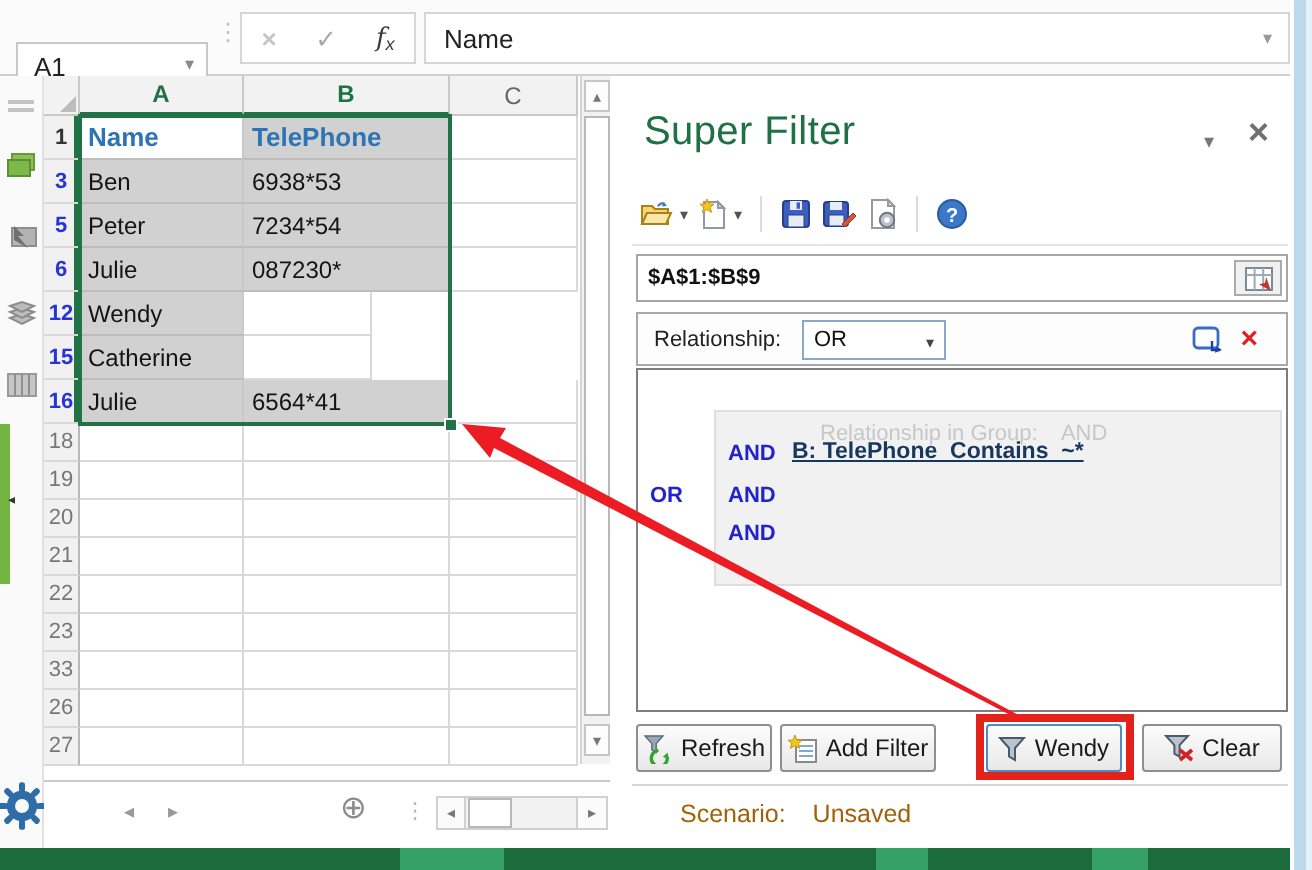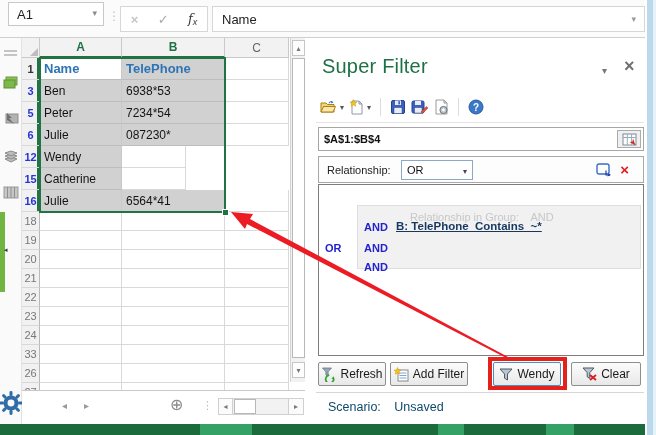--- a/index.html
+++ b/index.html
@@ -2,21 +2,21 @@
 <html><head>
 <meta charset="utf-8">
 <style>
 *{margin:0;padding:0;box-sizing:border-box}
 html,body{width:656px;height:435px}
 body{position:relative;font-family:"Liberation Sans",sans-serif;background:#fff;overflow:hidden;font-size:12px;color:#222}
 .abs{position:absolute}
 
 
 .topbar{left:0;top:0;width:656px;height:38px;background:#FBFBFB;border-bottom:1px solid #CFCFCF}
-.namebox{position:absolute;left:8px;top:2px;width:96px;height:24px;background:#fff;border:1px solid #C8C8C8;display:flex;align-items:center;padding-left:8px;font-size:13px;color:#222}
+.namebox{position:absolute;left:8px;top:21px;width:96px;height:24px;background:#fff;border:1px solid #C8C8C8;display:flex;align-items:center;padding-left:8px;font-size:13px;color:#222}
 .nb-arrow{position:absolute;right:6px;top:5px;font-size:9px;color:#8a8a8a}
 .fdots{position:absolute;left:108px;top:9px;color:#C2C2C2;font-size:12px}
 .fxgroup{position:absolute;left:120px;top:6px;width:88px;height:26px;background:#fff;border:1px solid #D6D6D6;display:flex;align-items:center;justify-content:space-around}
 .fxbtn{font-size:13px;line-height:1}
 .fx-cancel{color:#C6C6C6;font-weight:bold}
 .fx-enter{color:#A8A8A8}
 .fx-fx{color:#3A3A3A;font-size:13px}
 .fx-fx i{font-family:"DejaVu Serif",serif;font-style:italic}
 .fx-fx .sub{font-size:9px;vertical-align:-2px;font-style:italic}
 .fvalue{position:absolute;left:212px;top:6px;width:433px;height:26px;background:#fff;border:1px solid #D6D6D6;display:flex;align-items:center;padding-left:9px;font-size:13px;color:#222}
@@ -79,37 +79,37 @@
 .p-hr{position:absolute;left:4px;top:84px;width:328px;height:1px;background:#E4E4E4}
 .rangebox{position:absolute;left:6px;top:89px;width:326px;height:24px;background:#fff;border:1px solid #A6A6A6;display:flex;align-items:center;padding-left:5px;font-size:11px;font-weight:bold;color:#111}
 .rangebtn{position:absolute;right:2px;top:2px;width:24px;height:18px;background:#F0F0F0;border:1px solid #ABABAB;display:flex;align-items:center;justify-content:center}
 .relbar{position:absolute;left:6px;top:118px;width:326px;height:27px;border:1px solid #A8A8A8;background:#FDFDFD}
 .rel-label{position:absolute;left:8px;top:7px;font-size:11px;color:#222}
 .reldrop{position:absolute;left:82px;top:3px;width:72px;height:20px;background:#fff;border:1px solid #8AA8C8;font-size:11px;color:#111;display:flex;align-items:center;padding-left:5px}
 .reldrop .dd{position:absolute;right:5px;top:6px;font-size:8px;color:#445}
 .rel-icons{position:absolute;right:14px;top:5px;display:flex;gap:8px;align-items:center}
 .delx{color:#E02020;font-weight:bold;font-size:15px;line-height:1}
 .critbox{position:absolute;left:6px;top:146px;width:326px;height:172px;border:1px solid #7E7E7E;background:#fff}
-.groupbox{position:absolute;left:38px;top:20px;width:284px;height:64px;background:#F1F1F1;border:1px solid #DEDEDE}
+.groupbox{position:absolute;left:38px;top:20px;width:284px;height:88px;background:#F1F1F1;border:1px solid #DEDEDE}
 .grouplabel{position:absolute;left:52px;top:5px;font-size:11px;color:#C7C7C7;white-space:pre}
 .andor{font-size:11px;font-weight:bold;color:#2323CC}
 .l-and1{position:absolute;left:45px;top:36px}
 .l-or{position:absolute;left:6px;top:57px}
 .l-and2{position:absolute;left:45px;top:57px}
 .l-and3{position:absolute;left:45px;top:76px}
 .crit{position:absolute;left:77px;top:35px;font-size:11.5px;font-weight:bold;color:#17375E;text-decoration:underline;white-space:pre}
 .btnrow{position:absolute;left:0;top:324px;width:336px;height:26px}
 .pbtn{position:absolute;height:24px;background:linear-gradient(#FCFCFC,#E8E8E8);border:1px solid #8E8E8E;border-radius:2px;display:flex;align-items:center;justify-content:center;gap:4px;font-size:12px;color:#1A1A1A}
 .b-refresh{left:6px;width:68px}
 .b-add{left:78px;width:78px}
 .b-filter{left:181px;width:68px;border-color:#4E8CC2}
 .b-clear{left:259px;width:70px}
 .redbox{position:absolute;left:176px;top:-5px;width:79px;height:33px;border:4px solid #E3221C;z-index:5}
 .p-hr2{position:absolute;left:4px;top:354px;width:328px;height:1px;background:#D6D6D6}
-.scenario{position:absolute;left:16px;top:362px;font-size:12.5px;color:#0c4a6e}
+.scenario{position:absolute;left:28px;top:362px;font-size:12.5px;color:#a16207}
 .scenario .val{margin-left:10px}
 
 
 .edge{left:645px;top:0;width:11px;height:435px;background:linear-gradient(to right,#FFFFFF 0,#FFFFFF 2px,#BCD9EC 2px,#BCD9EC 8px,#E6F2FA 8px);z-index:45}
 .greenbar{left:0;top:424px;width:656px;height:11px;background:#1C6B3C;z-index:40}
 .gb-block{position:absolute;top:0;height:11px;background:#35A164}
 
 
 .arrow-svg{left:0;top:0;z-index:60;pointer-events:none}
 svg{display:block}
@@ -265,26 +265,20 @@
         <div class="cell cb empty"></div>
         <div class="cell cc empty"></div>
       </div>
       <div class="srow erow">
         <div class="rh rhgray">23</div>
         <div class="cell ca empty"></div>
         <div class="cell cb empty"></div>
         <div class="cell cc empty"></div>
       </div>
       <div class="srow erow">
-        <div class="rh rhgray">24</div>
-        <div class="cell ca empty"></div>
-        <div class="cell cb empty"></div>
-        <div class="cell cc empty"></div>
-      </div>
-      <div class="srow erow">
         <div class="rh rhgray">33</div>
         <div class="cell ca empty"></div>
         <div class="cell cb empty"></div>
         <div class="cell cc empty"></div>
       </div>
       <div class="srow erow">
         <div class="rh rhgray">26</div>
         <div class="cell ca empty"></div>
         <div class="cell cb empty"></div>
         <div class="cell cc empty"></div>
@@ -368,21 +362,21 @@
     <span class="tb-btn">
       <svg width="16" height="16">
           <circle cx="8" cy="8" r="7" fill="#3C78C8" stroke="#2A5AA0"></circle>
           <text x="8" y="12" text-anchor="middle" font-size="10" font-weight="bold" fill="#fff">?</text>
         </svg>
     </span>
   </div>
   <div class="p-hr"></div>
 
   <div class="rangebox">
-    <span>$A$1:$B$4</span>
+    <span>$A$1:$B$9</span>
     <span class="rangebtn">
       <svg width="15" height="13">
           <rect x="1" y="1" width="13" height="11" fill="#fff" stroke="#7A8A9A"></rect>
           <path d="M1 4.5 H14 M5.3 1 V12 M9.6 1 V12" stroke="#9AAABB"></path>
           <path d="M13.5 12.5 l-6-3.4 3-.6 .6-3z" fill="#C43327"></path>
         </svg>
     </span>
   </div>
 
   <div class="relbar">

